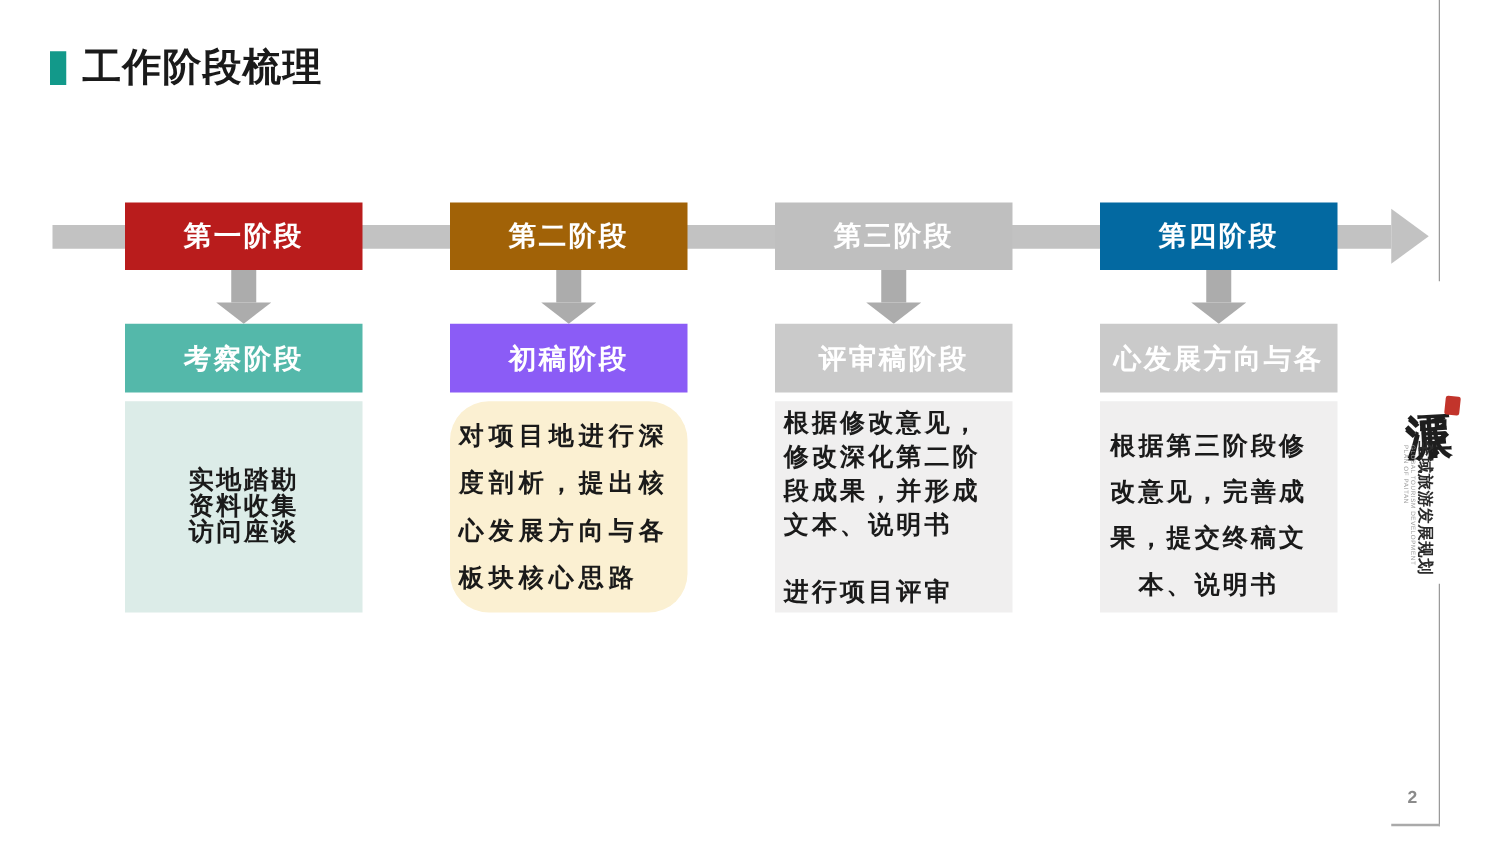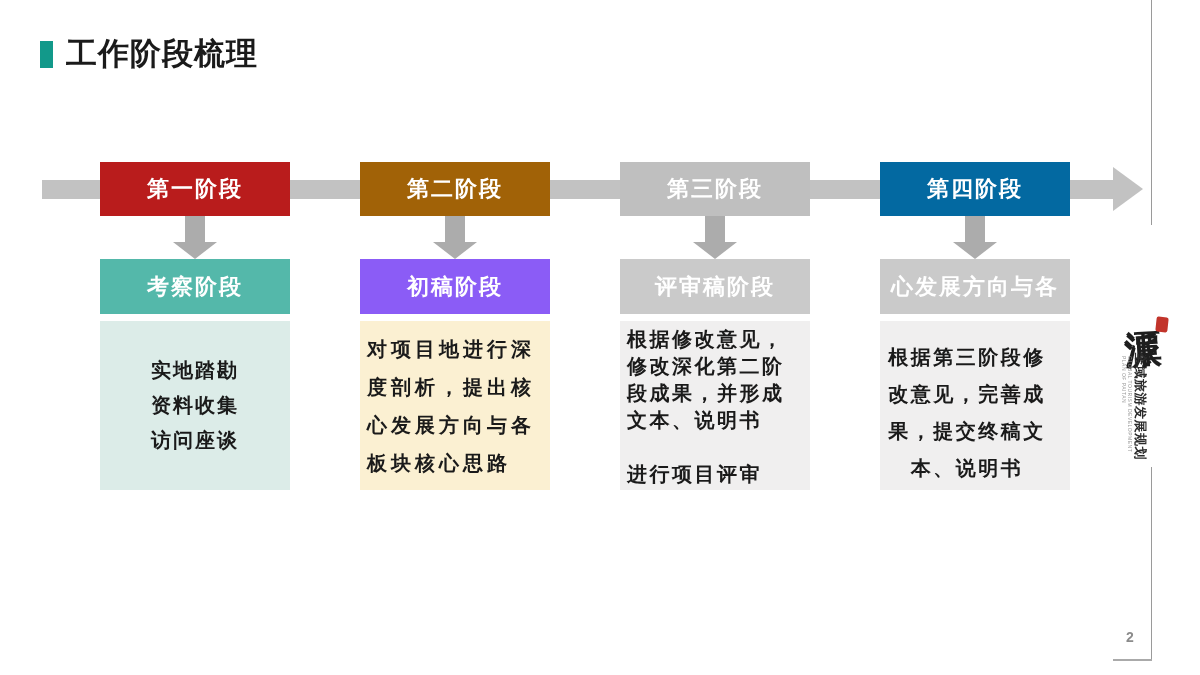--- a/index.html
+++ b/index.html
@@ -29,21 +29,21 @@
   .down-arrow { height:43px; }
   .down-arrow .stem { width:20px; height:26px; background:#ACACAC; margin:0 auto; }
   .down-arrow .head { width:0; height:0; margin:0 auto;
     border-left:22px solid transparent; border-right:22px solid transparent; border-top:17px solid #ACACAC; }
   .sub { height:55px; line-height:55px; text-align:center; color:#fff;
     font-size:22px; font-weight:700; letter-spacing:2px; }
   .body-gap { height:7px; }
   .body { height:169px; box-sizing:border-box; white-space:pre-line;
     color:#1a1a1a; font-weight:700; font-size:20px; }
   .body-0 { display:flex; align-items:center; justify-content:center; text-align:center;
-    line-height:35px; letter-spacing:2px; }
+    line-height:21px; letter-spacing:2px; }
   .body-1 { display:flex; align-items:center; padding:0 7px; text-align:left;
     line-height:38px; letter-spacing:4px; }
   .body-2 { padding:5px 6px 0 7px; text-align:left; line-height:27px; letter-spacing:2.5px; }
   .body-3 { display:flex; align-items:center; justify-content:center; text-align:center;
     padding:14px 22px 0 6px; line-height:37px; letter-spacing:2.5px; }
 
   
   .r-line-top    { position:absolute; left:1151px; top:0;     width:1px;  height:225px; background:#9a9a9a; }
   .r-line-bottom { position:absolute; left:1151px; top:467px; width:1px;  height:194px; background:#9a9a9a; }
   .r-foot        { position:absolute; left:1113px; top:659px; width:39px; height:2px;   background:#aaaaaa; }
@@ -89,21 +89,21 @@
   </div>
 
   <div class="col col2">
     <div class="stage" style="background-color: #a16207;">第二阶段</div>
     <div class="down-arrow">
         <div class="stem"></div>
         <div class="head"></div>
       </div>
     <div class="sub" style="background-color: #8b5cf6;">初稿阶段</div>
     <div class="body-gap"></div>
-    <div class="body body-1" style="background-color: rgb(251, 240, 210);">对项目地进行深
+    <div class="body body-1" style="background-color: rgb(251, 240, 210); border-radius: 31px;">对项目地进行深
 度剖析，提出核
 心发展方向与各
 板块核心思路</div>
   </div>
 
   <div class="col col3">
     <div class="stage" style="background-color: rgb(191, 191, 191);">第三阶段</div>
     <div class="down-arrow">
         <div class="stem"></div>
         <div class="head"></div>

